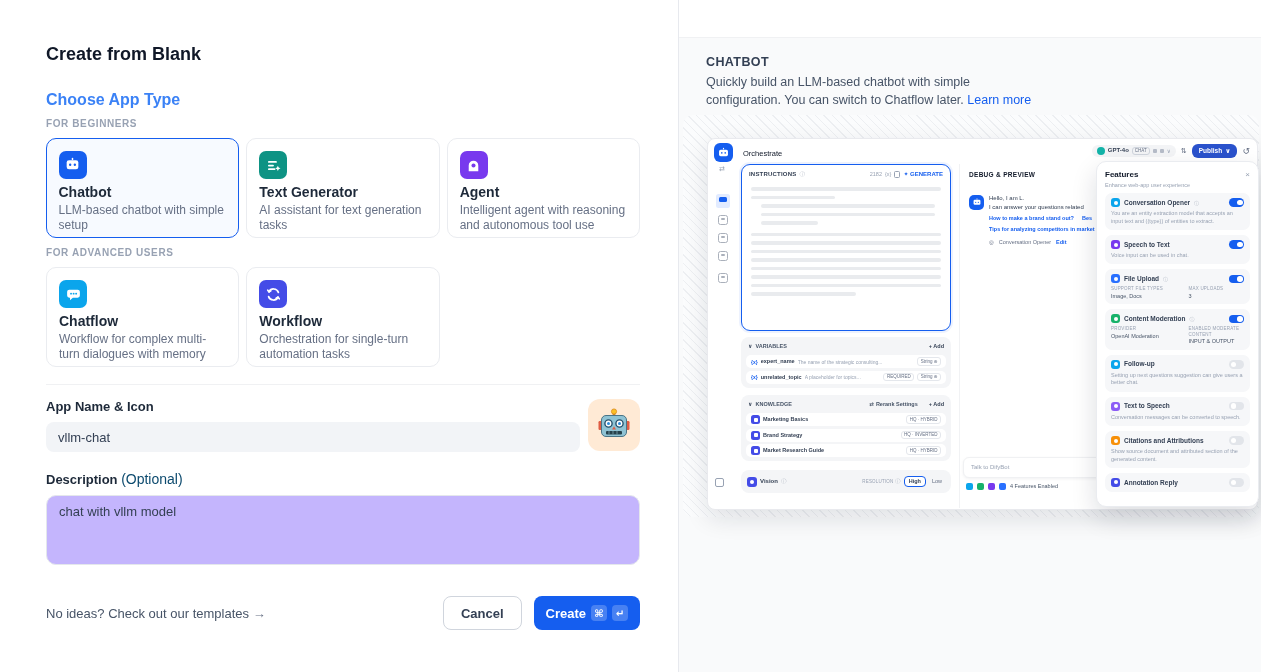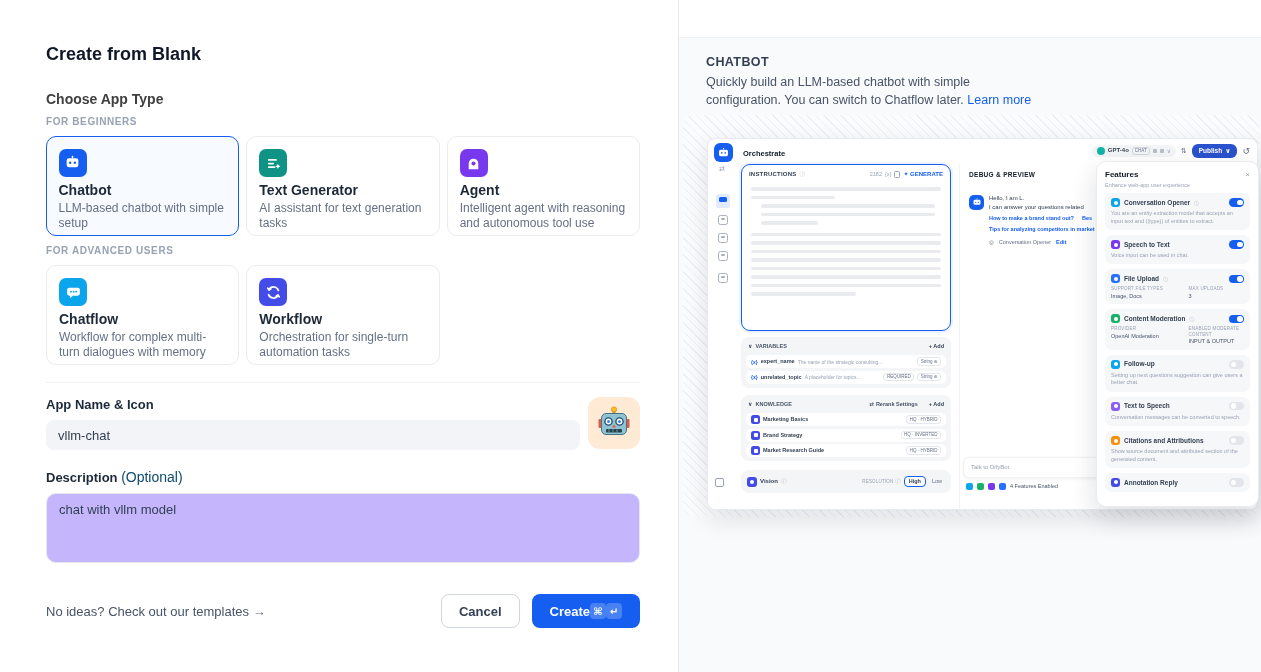--- a/index.html
+++ b/index.html
@@ -2,21 +2,21 @@
 <html><head>
 <meta charset="utf-8">
 <style>
   *{box-sizing:border-box;margin:0;padding:0}
   html,body{width:1261px;height:672px;font-family:"Liberation Sans","DejaVu Sans",sans-serif;background:#fff;color:#1d2939;overflow:hidden}
   .app{position:relative;width:1261px;height:672px;display:flex}
 
   
   .left-pane{width:679px;height:672px;background:#fff;border-right:1px solid #e7e9ee;padding:44px 38px 0 46px}
   .modal-title{font-size:18px;font-weight:bold;color:#101828}
-  .section-label{margin-top:26px;font-size:14px;font-weight:bold;color:#404040}
+  .section-label{margin-top:26px;font-size:16px;font-weight:bold;color:#3b82f6}
   .group-label{margin-top:9px;font-size:10px;font-weight:600;letter-spacing:.6px;color:#98a2b3}
   .cards{display:grid;grid-template-columns:repeat(3,1fr);gap:7px;margin-top:9px;width:594px}
   .card{background:#fff;border:1px solid #eaecf0;border-radius:10px;padding:12px;height:100px;cursor:pointer}
   .card.selected{border:1.5px solid #155eef;background:#f7faff;padding:11.5px}
   .type-icon{width:28px;height:28px;border-radius:7px;display:flex;align-items:center;justify-content:center}
   .type-icon svg{width:17px;height:17px}
   .card-title{margin-top:5px;font-size:14px;font-weight:600;color:#1d2939}
   .card-desc{margin-top:3px;font-size:12px;line-height:1.25;color:#667085}
   .divider{height:1px;background:#f0f1f3;margin:17px 0 14px;width:594px}
   .field-label{font-size:13px;font-weight:bold;color:#1d2939}
@@ -26,36 +26,36 @@
   .name-input{margin-top:8px;width:534px;height:30px;background:#f2f4f7;border:none;border-radius:8px;padding:0 12px;font-size:13px;color:#344054;font-family:inherit}
   .app-icon-btn{width:52px;height:52px;margin-left:8px;border-radius:12px;background:#ffead5;display:flex;align-items:center;justify-content:center;cursor:pointer}
   .desc-label{margin-top:19px}
   .desc-area{margin-top:8px;width:594px;height:70px;border:1px solid #e4e7ec;border-radius:10px;background:#c4b5fd;padding:8px 12px;font-size:13px;color:#344054;resize:none;font-family:inherit;line-height:1.3}
   .footer{margin-top:27px;width:594px;display:flex;align-items:center}
   .tpl-link{font-size:13px;color:#475467;cursor:pointer}
   .tpl-arrow{color:#667085}
   .footer-btns{margin-left:auto;display:flex;gap:12px}
   .btn{height:34px;border-radius:8px;font-size:13px;font-weight:600;display:flex;align-items:center;cursor:pointer;border:1px solid transparent}
   .btn-cancel{background:#fff;border-color:#d0d5dd;color:#344054;padding:0 17px}
-  .btn-create{background:#155eef;color:#fff;padding:0 17px;}
+  .btn-create{background:#155eef;color:#fff;padding:0 11px;gap:5px}
   .key{width:16px;height:16px;border-radius:4px;background:rgba(255,255,255,.22);display:flex;align-items:center;justify-content:center;font-size:10px}
 
   
   .right-pane{width:582px;height:672px;background:#f9fafb;position:relative}
   .right-strip{height:38px;background:#fff;border-bottom:1px solid #f0f1f3}
   .panel-heading{position:absolute;left:27px;top:55px;font-size:12.5px;font-weight:bold;letter-spacing:.4px;color:#344054}
   .panel-desc{position:absolute;left:27px;top:73px;width:335px;font-size:12.5px;line-height:1.45;color:#475467}
   .learn-more{color:#155eef;cursor:pointer}
   .preview-area{position:absolute;left:4px;top:115px;width:576px;height:402px;border-radius:10px;background:repeating-linear-gradient(45deg,#fbfcfd 0 5px,#edeff2 5px 6px)}
 
   
   .mock{position:absolute;left:24px;top:23px;width:551px;height:372px;background:#fff;border:1px solid #e9eaee;border-radius:8px;box-shadow:0 8px 24px rgba(16,24,40,.12);font-size:6px;color:#344054}
   .mock *{line-height:1.2}
   .m-appicon{position:absolute;left:6px;top:4px;width:19px;height:19px;border-radius:6px;background:#155eef;display:flex;align-items:center;justify-content:center}
-  .m-title{position:absolute;left:35px;top:10px;font-size:7.5px;font-weight:bold;color:#101828}
+  .m-title{position:absolute;left:35px;top:10px;font-size:7.5px;font-weight:normal;color:#101828}
   .m-toolbar{position:absolute;right:7px;top:5px;display:flex;align-items:center;gap:5px}
   .m-chip{display:flex;align-items:center;gap:3px;background:#f3f4f6;border-radius:9px;padding:2px 5px}
   .m-model-icon{width:8px;height:8px;border-radius:50%;background:#13b3a8}
   .m-model{font-size:6px;font-weight:600;color:#344054}
   .m-chatbadge{font-size:4.5px;border:1px solid #d0d5dd;border-radius:3px;padding:0 2px;color:#667085}
   .m-mini{width:4px;height:4px;border-radius:1px;background:#b6bcc8}
   .m-chev{font-size:5.5px;color:#98a2b3}
   .m-tune{font-size:7px;color:#667085}
   .m-publish{background:#2a52cc;color:#fff;font-size:6.5px;font-weight:600;border-radius:6px;padding:3px 7px;display:flex;gap:3px;align-items:center}
   .m-history{font-size:9px;color:#667085}

